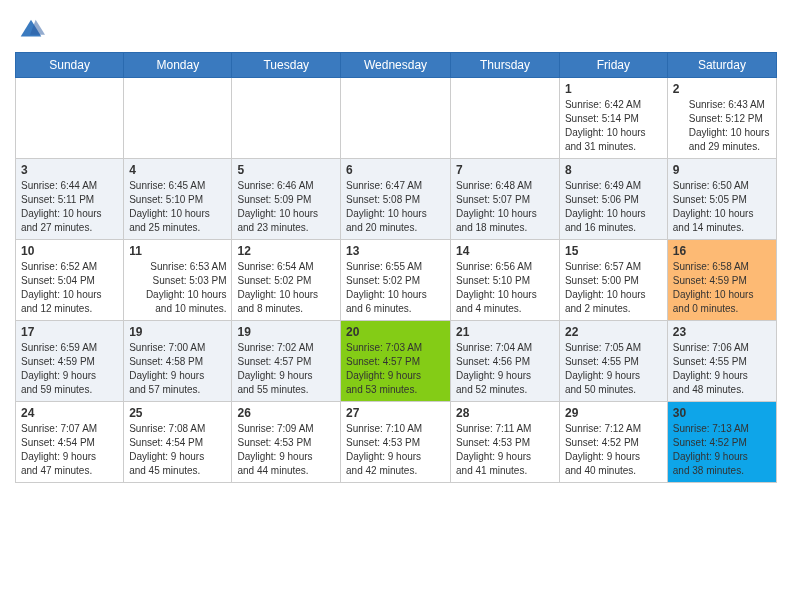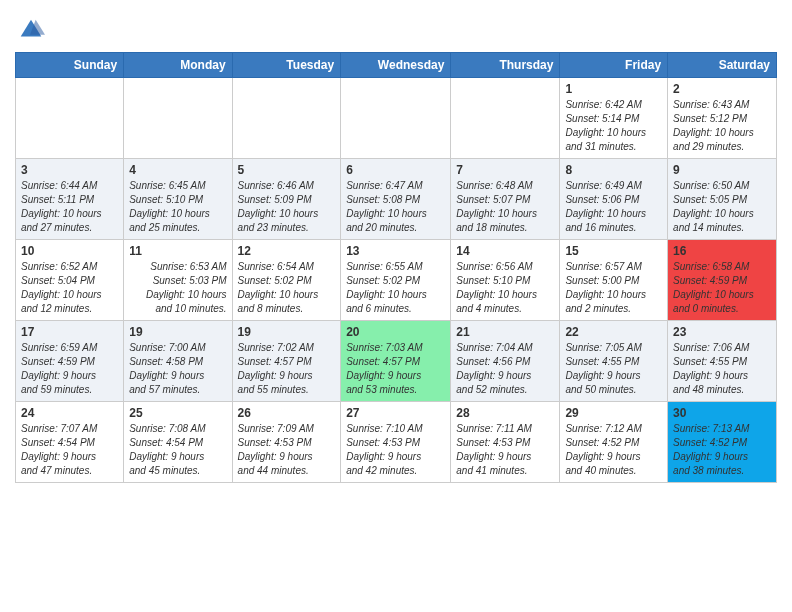--- a/index.html
+++ b/index.html
@@ -54,24 +54,24 @@
       margin-top: 2px;
     }
     .calendar {
       width: 100%;
       border-collapse: collapse;
       font-size: 10.5px;
     }
     .calendar th {
       background: #3a7abf;
       color: #fff;
-      text-align: right;
+      text-align: center;
       padding: 5px 6px;
       font-size: 12px;
-      font-weight: bold;
+      font-weight: normal;
       border: 1px solid #2a6aaf;
     }
     .calendar td {
       vertical-align: top;
       border: 1px solid #ccc;
       padding: 4px 5px;
       width: 113px;
       min-height: 80px;
       background: #fff;
     }
@@ -85,21 +85,20 @@
       font-size: 12px;
       font-weight: bold;
       color: #333;
       display: block;
       margin-bottom: 2px;
     }
     .day-info {
       font-size: 10px;
       color: #333;
       line-height: 1.4;
-      font-style: italic;
     }
     .row-even td { background: #eef2f7; }
     .row-odd td { background: #fff; }
   </style>
 </head>
 <body>
 
 <div class="page">
   <div class="header">
     <div class="logo">
@@ -143,21 +142,21 @@
           <td class="empty" style="background: rgb(255, 255, 255);"></td>
           <td style="background: rgb(255, 255, 255);">
             <span class="day-num">1</span>
             <div class="day-info" style="white-space: pre-line;">Sunrise: 6:42 AM
 Sunset: 5:14 PM
 Daylight: 10 hours
 and 31 minutes.</div>
           </td>
           <td style="background: rgb(255, 255, 255);">
             <span class="day-num">2</span>
-            <div class="day-info" style="white-space: pre-line;">Sunrise: 6:43 AM
+            <div class="day-info" style="white-space: pre-line; margin-left: 16px;">Sunrise: 6:43 AM
 Sunset: 5:12 PM
 Daylight: 10 hours
 and 29 minutes.</div>
           </td>
         </tr>
         <tr class="row-even">
           <td style="background: rgb(238, 242, 247);">
             <span class="day-num">3</span>
             <div class="day-info" style="white-space: pre-line;">Sunrise: 6:44 AM
 Sunset: 5:11 PM
@@ -243,21 +242,21 @@
 Daylight: 10 hours
 and 4 minutes.</div>
           </td>
           <td style="background: rgb(255, 255, 255);">
             <span class="day-num">15</span>
             <div class="day-info" style="white-space: pre-line;">Sunrise: 6:57 AM
 Sunset: 5:00 PM
 Daylight: 10 hours
 and 2 minutes.</div>
           </td>
-          <td style="background: #ef4444;">
+          <td style="background: #fdba74;">
             <span class="day-num">16</span>
             <div class="day-info" style="white-space: pre-line;">Sunrise: 6:58 AM
 Sunset: 4:59 PM
 Daylight: 10 hours
 and 0 minutes.</div>
           </td>
         </tr>
         <tr class="row-even">
           <td style="background: rgb(238, 242, 247);">
             <span class="day-num">17</span>
@@ -273,21 +272,21 @@
 Daylight: 9 hours
 and 57 minutes.</div>
           </td>
           <td style="background: rgb(238, 242, 247);">
             <span class="day-num">19</span>
             <div class="day-info" style="white-space: pre-line;">Sunrise: 7:02 AM
 Sunset: 4:57 PM
 Daylight: 9 hours
 and 55 minutes.</div>
           </td>
-          <td style="background: #86efac;">
+          <td style="background: #84cc16;">
             <span class="day-num">20</span>
             <div class="day-info" style="white-space: pre-line;">Sunrise: 7:03 AM
 Sunset: 4:57 PM
 Daylight: 9 hours
 and 53 minutes.</div>
           </td>
           <td style="background: rgb(238, 242, 247);">
             <span class="day-num">21</span>
             <div class="day-info" style="white-space: pre-line;">Sunrise: 7:04 AM
 Sunset: 4:56 PM

